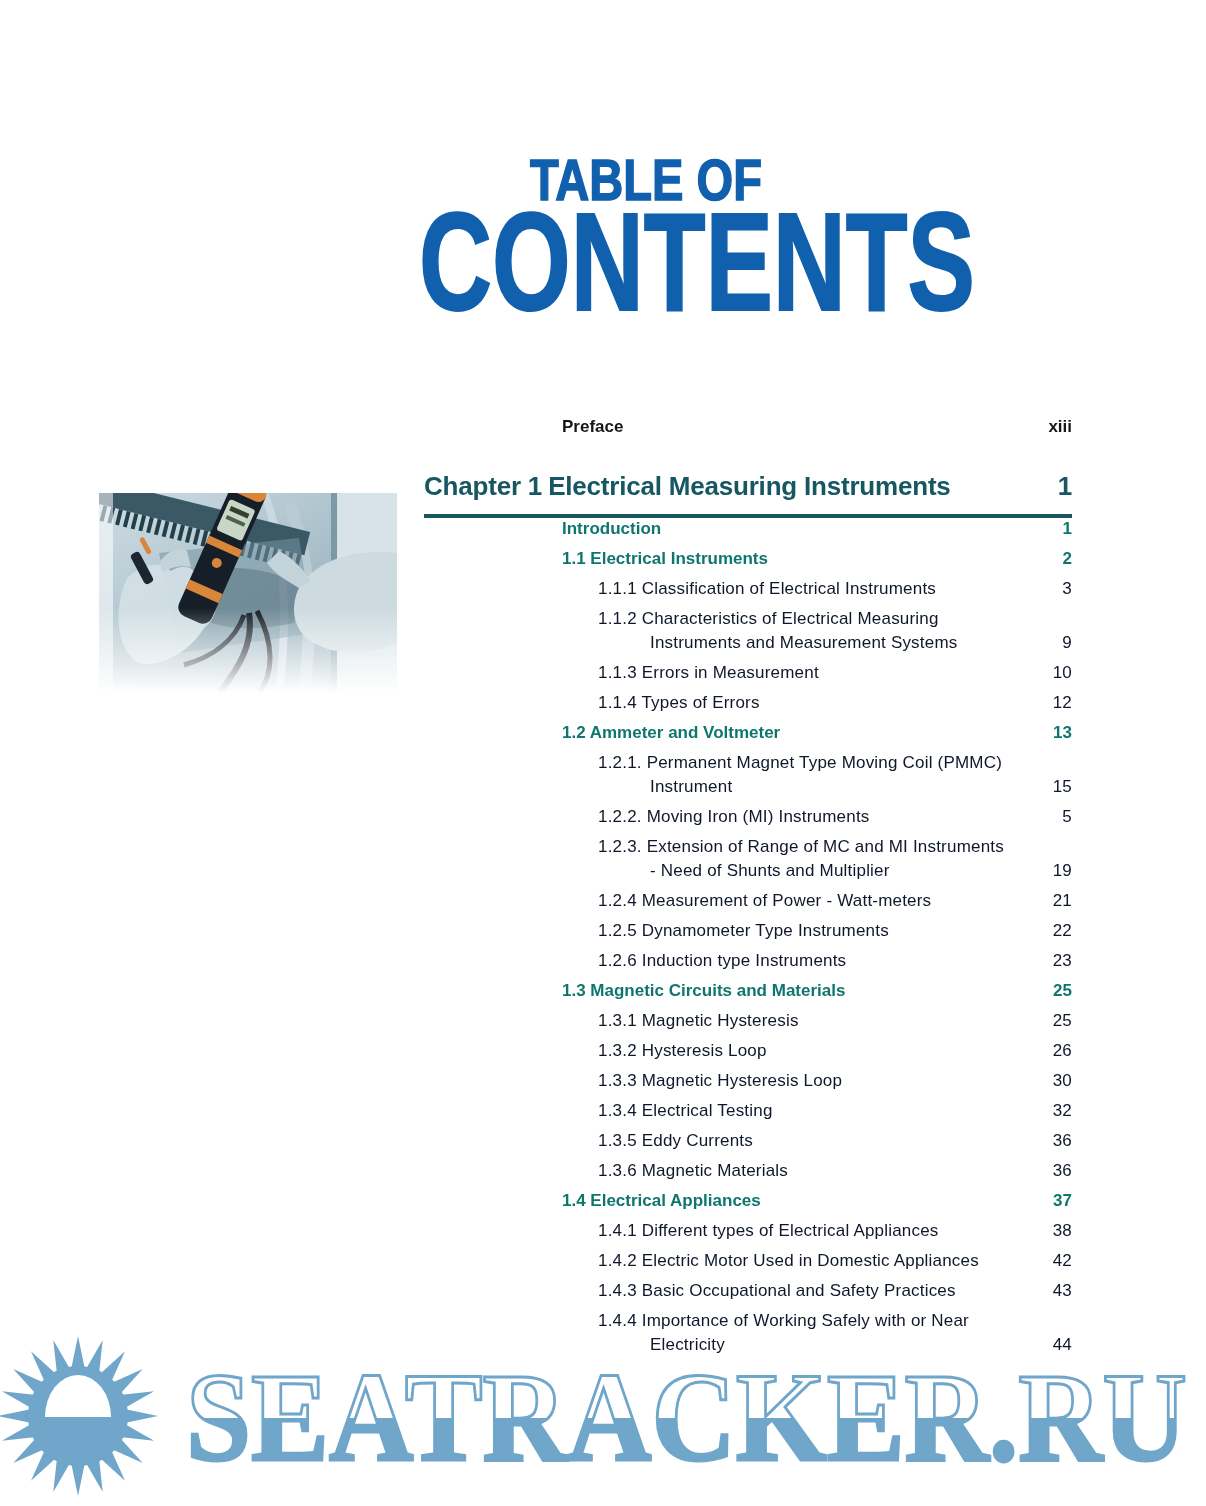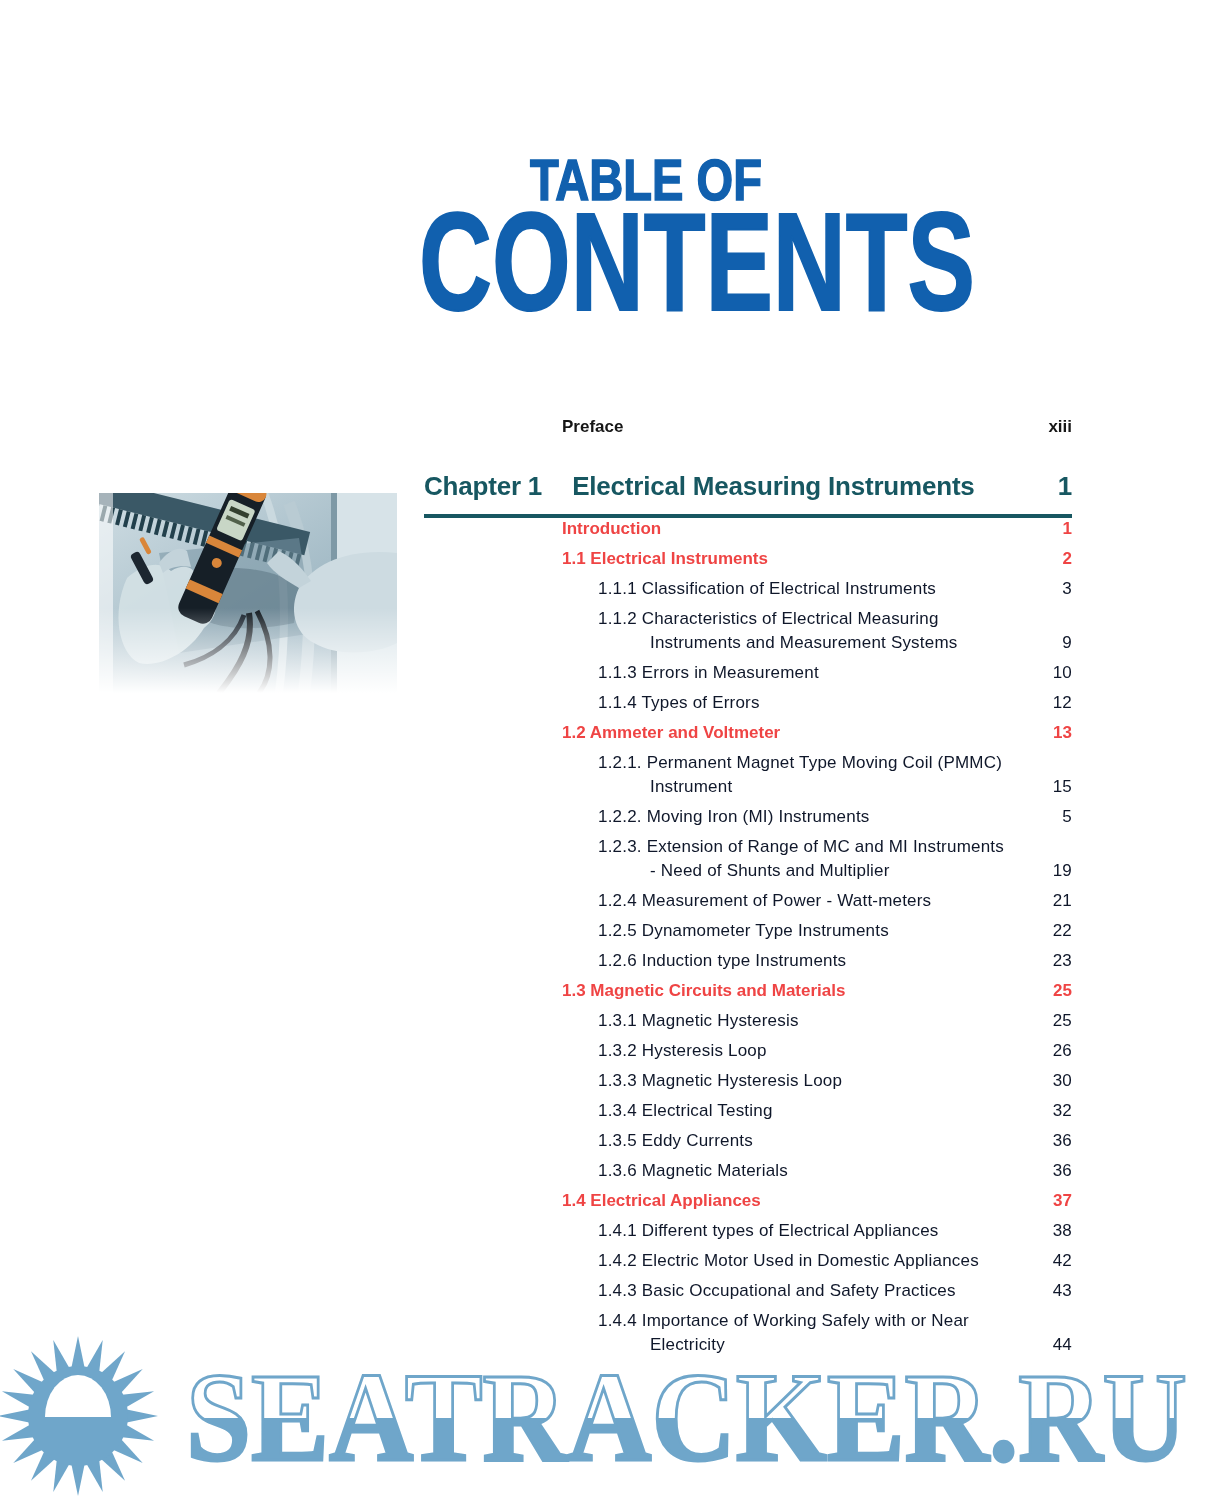--- a/index.html
+++ b/index.html
@@ -22,31 +22,31 @@
   }
   
   .chapter-row{
     position:absolute;left:424px;top:472px;width:648px;
     display:flex;align-items:flex-end;
     border-bottom:4px solid #175761;
     padding-bottom:14px;
     color:#175761;font-size:26px;font-weight:700;line-height:28px;
     letter-spacing:-0.2px;
   }
-  .chapter-row .ch-title{margin-left:30px;}
+  .chapter-row .ch-title{margin-left:6px;}
   .chapter-row .ch-page{margin-left:auto;}
   
   .toc{position:absolute;left:562px;top:517px;width:510px;}
   .toc-row{
     display:flex;justify-content:space-between;align-items:flex-end;
     margin-bottom:6px;font-size:17px;line-height:24px;color:#0f172a;
     letter-spacing:0.2px;
   }
   .toc-row .lbl{max-width:460px;}
-  .toc-row.bold{font-weight:700;color:#ef4444;letter-spacing:0;}
+  .toc-row.bold{font-weight:700;color:#0f766e;letter-spacing:0;}
   .toc-row.lvl2 .t1{padding-left:36px;}
   .toc-row.lvl2 .t2{padding-left:88px;}
   .toc-row .pg{flex:0 0 auto;padding-left:10px;}
   
   .photo-svg{position:absolute;left:99px;top:493px;}
   
   .wm-svg{position:absolute;left:0;top:1330px;}
   .wm-svg text{font-family:"Liberation Serif","DejaVu Serif",serif;font-weight:700;}
 </style>
 </head>

